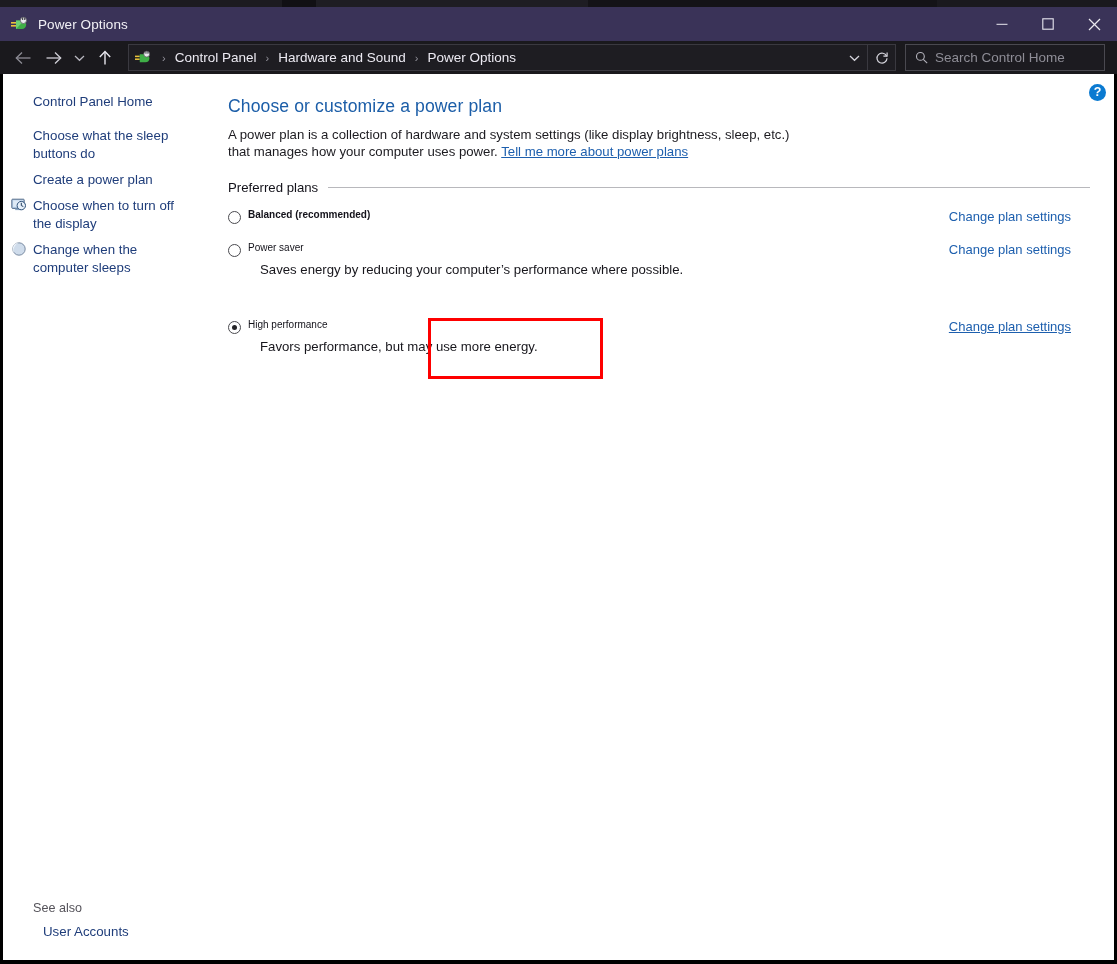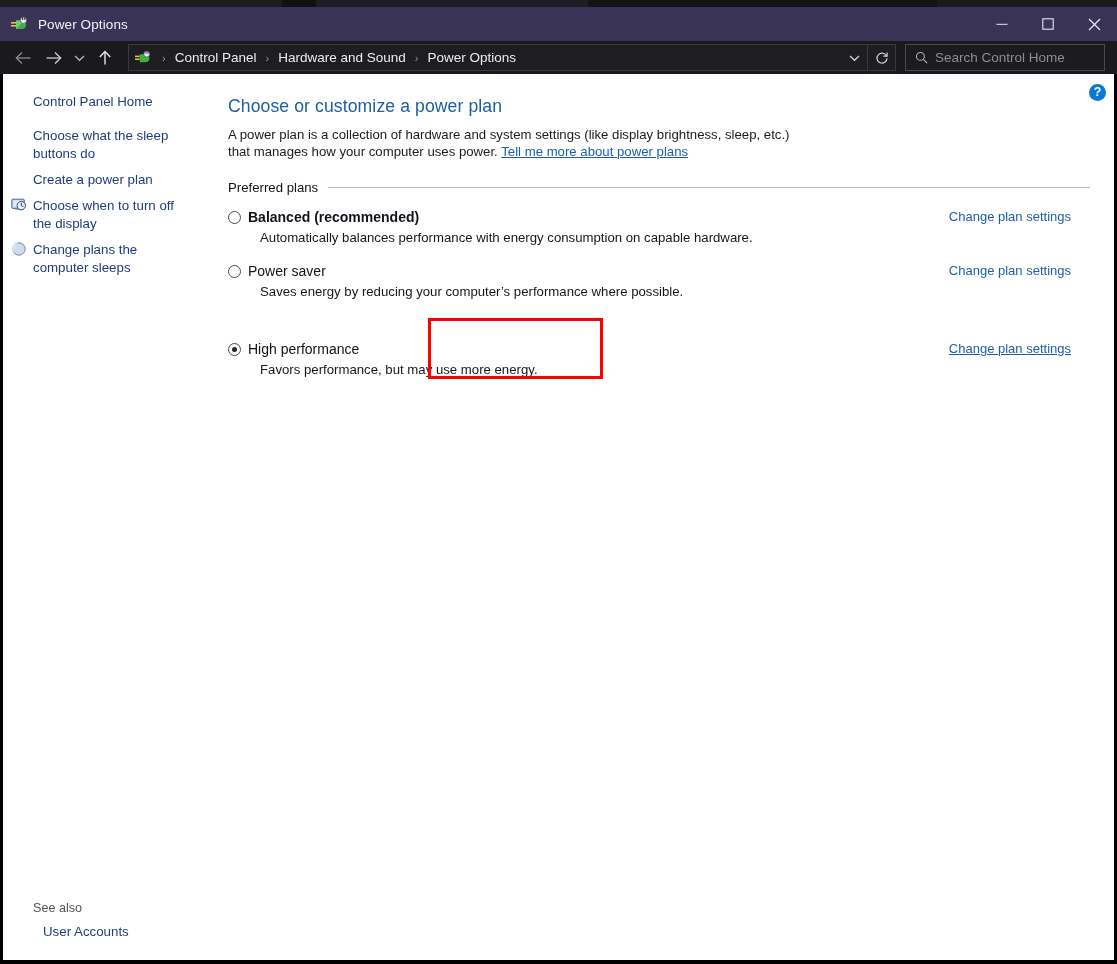--- a/index.html
+++ b/index.html
@@ -233,21 +233,21 @@
   }
   .radio.checked::after {
     content: "";
     position: absolute;
     left: 3px; top: 3px;
     width: 5px; height: 5px;
     border-radius: 50%;
     background: #242428;
   }
   .plan-name {
-    font-size: 14px;
+    font-size: 10px;
     color: #13121a;
   }
   .plan-name.bold { font-weight: bold; }
   .plan-desc {
     font-size: 13.2px;
     color: #17161c;
     margin: 5px 0 0 32px;
   }
   .change-link {
     position: absolute;
@@ -423,21 +423,21 @@
             <span class="nav-link">Choose when to turn off the display</span>
           </div>
           <div class="nav-item with-icon">
             <span class="nav-ico">
               <svg width="16" height="16" viewBox="0 0 16 16">
                 <circle cx="8" cy="8" r="6.2" fill="#cfdceb" stroke="#6e8099" stroke-width="0.9"></circle>
                 <path d="M8 1.8 A6.2 6.2 0 0 1 8 14.2 A6.2 6.2 0 0 0 8 1.8 z" fill="#233044"></path>
                 <path d="M8 1.8 A6.2 6.2 0 0 0 3.4 12.2 A7.6 7.6 0 0 1 8 1.8 z" fill="#eef4fa"></path>
               </svg>
             </span>
-            <span class="nav-link">Change plans the computer sleeps</span>
+            <span class="nav-link">Change when the computer sleeps</span>
           </div>
         </div>
 
         <div class="see-also-label">See also</div>
         <div class="see-also-link nav-link">User Accounts</div>
       </div>
 
       <div class="content">
 
         <div class="help-btn">?</div>
@@ -453,21 +453,20 @@
           <div class="group-head">
             <span>Preferred plans</span>
             <span class="rule"></span>
           </div>
 
           <div class="plan">
             <div class="plan-row">
               <span class="radio"></span>
               <span class="plan-name bold">Balanced (recommended)</span>
             </div>
-            <div class="plan-desc">Automatically balances performance with energy consumption on capable hardware.</div>
             <div class="change-link">Change plan settings</div>
           </div>
 
           <div class="plan" style="padding-top:18px;">
             <div class="plan-row">
               <span class="radio"></span>
               <span class="plan-name">Power saver</span>
             </div>
             <div class="plan-desc">Saves energy by reducing your computer’s performance where possible.</div>
             <div class="change-link" style="top:18px;">Change plan settings</div>

